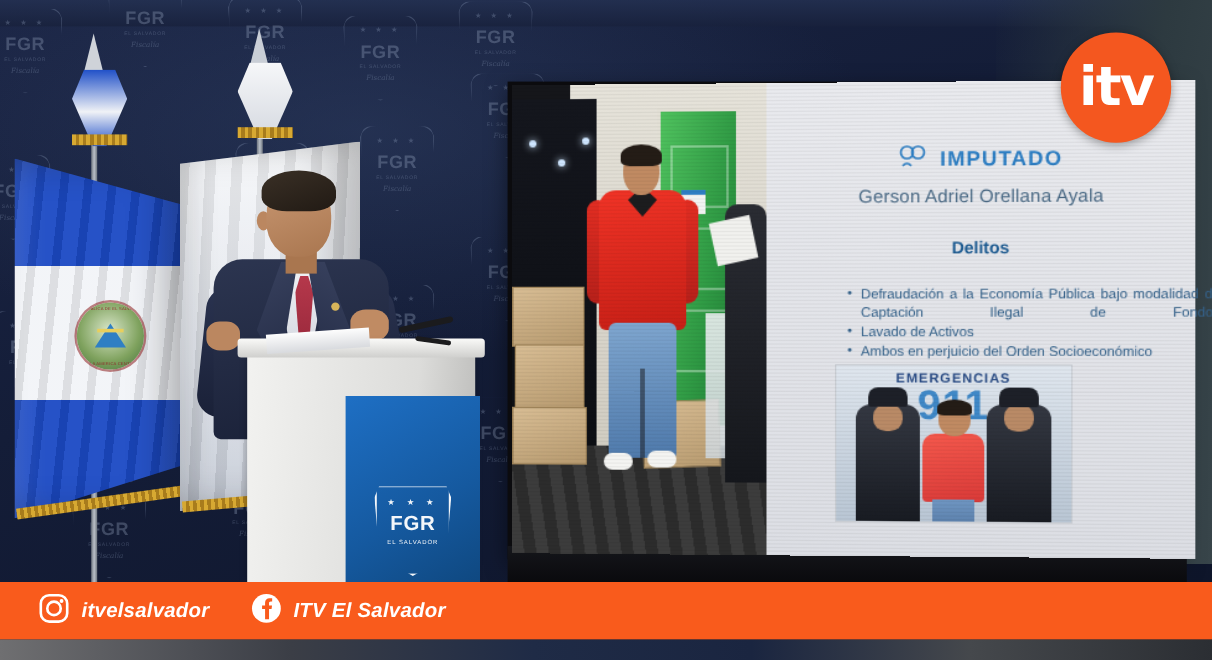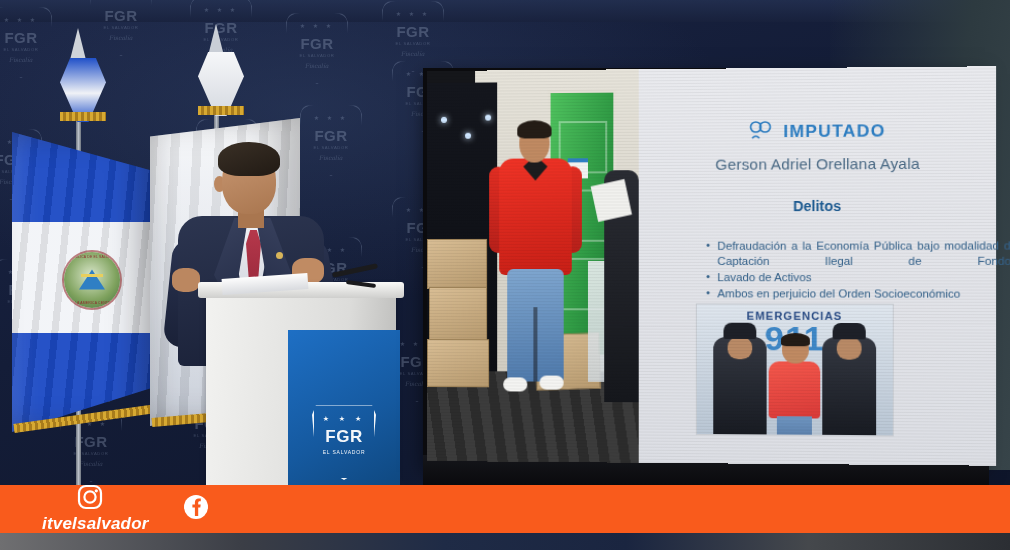--- a/index.html
+++ b/index.html
@@ -236,21 +236,21 @@
   
   .itv{position:absolute;left:884px;top:27px;width:92px;height:92px;border-radius:50%;
      background:#f4571f;box-shadow:0 2px 8px rgba(0,0,0,.35);}
   .itv span{position:absolute;left:0;right:0;top:50%;transform:translateY(-52%);
      text-align:center;font-size:45px;font-weight:700;color:#fff;letter-spacing:-1.5px;
      font-family:"DejaVu Sans",sans-serif;}
 
   
   .banner{position:absolute;left:0;top:485px;width:1010px;height:48px;background:#f95b1c;
      display:flex;align-items:center;}
-  .bn-item{display:flex;align-items:center;margin-left:34px;flex-direction:column;}
+  .bn-item{display:flex;align-items:center;margin-left:34px;}
   .bn-item:first-child{margin-left:32px;}
   .bn-label{color:#fff;font-size:17px;font-weight:700;font-style:italic;
      letter-spacing:.2px;margin-left:10px;white-space:nowrap;}
   .belowbanner{position:absolute;left:0;top:533px;width:1010px;height:17px;
      background:linear-gradient(90deg,#6f6f71 0%,#3b3e46 24%,#1f2b46 44%,#1a2540 62%,#45484c 80%,#2b2e33 100%);}
 </style>
 </head>
 <body>
 
 <div id="stage">
@@ -524,32 +524,36 @@
           <div class="jkt"></div>
           <div class="pants"></div>
           <div class="face"></div>
           <div class="hair"></div>
         </div>
       </div>
 
     </div>
   </div>
 
+  <div class="itv">
+    <span>itv</span>
+  </div>
 
   <div class="banner" id="social-banner">
       <div class="bn-item">
         <span><svg width="26" height="26" viewBox="0 0 26 26">
             <rect x="2" y="2" width="22" height="22" rx="7" fill="none" stroke="#fff" stroke-width="2.2"></rect>
             <circle cx="13" cy="13" r="5.6" fill="none" stroke="#fff" stroke-width="2.2"></circle>
             <circle cx="19.3" cy="6.8" r="1.6" fill="#fff"></circle>
           </svg></span>
         <span class="bn-label">itvelsalvador</span>
       </div>
       <div class="bn-item">
         <span><svg width="26" height="26" viewBox="0 0 26 26">
             <circle cx="13" cy="13" r="12" fill="#fff"></circle>
             <path d="M15.2 13.6h2.1l.4-3h-2.5V8.8c0-.9.3-1.5 1.6-1.5h1V4.6c-.3 0-1.2-.1-2.2-.1-2.2 0-3.7 1.3-3.7 3.8v2.3H9.4v3h2.5V22h3.3z" fill="#f95b1c"></path>
           </svg></span>
+        <span class="bn-label">ITV El Salvador</span>
       </div>
     </div>
   <div class="belowbanner"></div>
 
 </div>
 
 </body></html>

